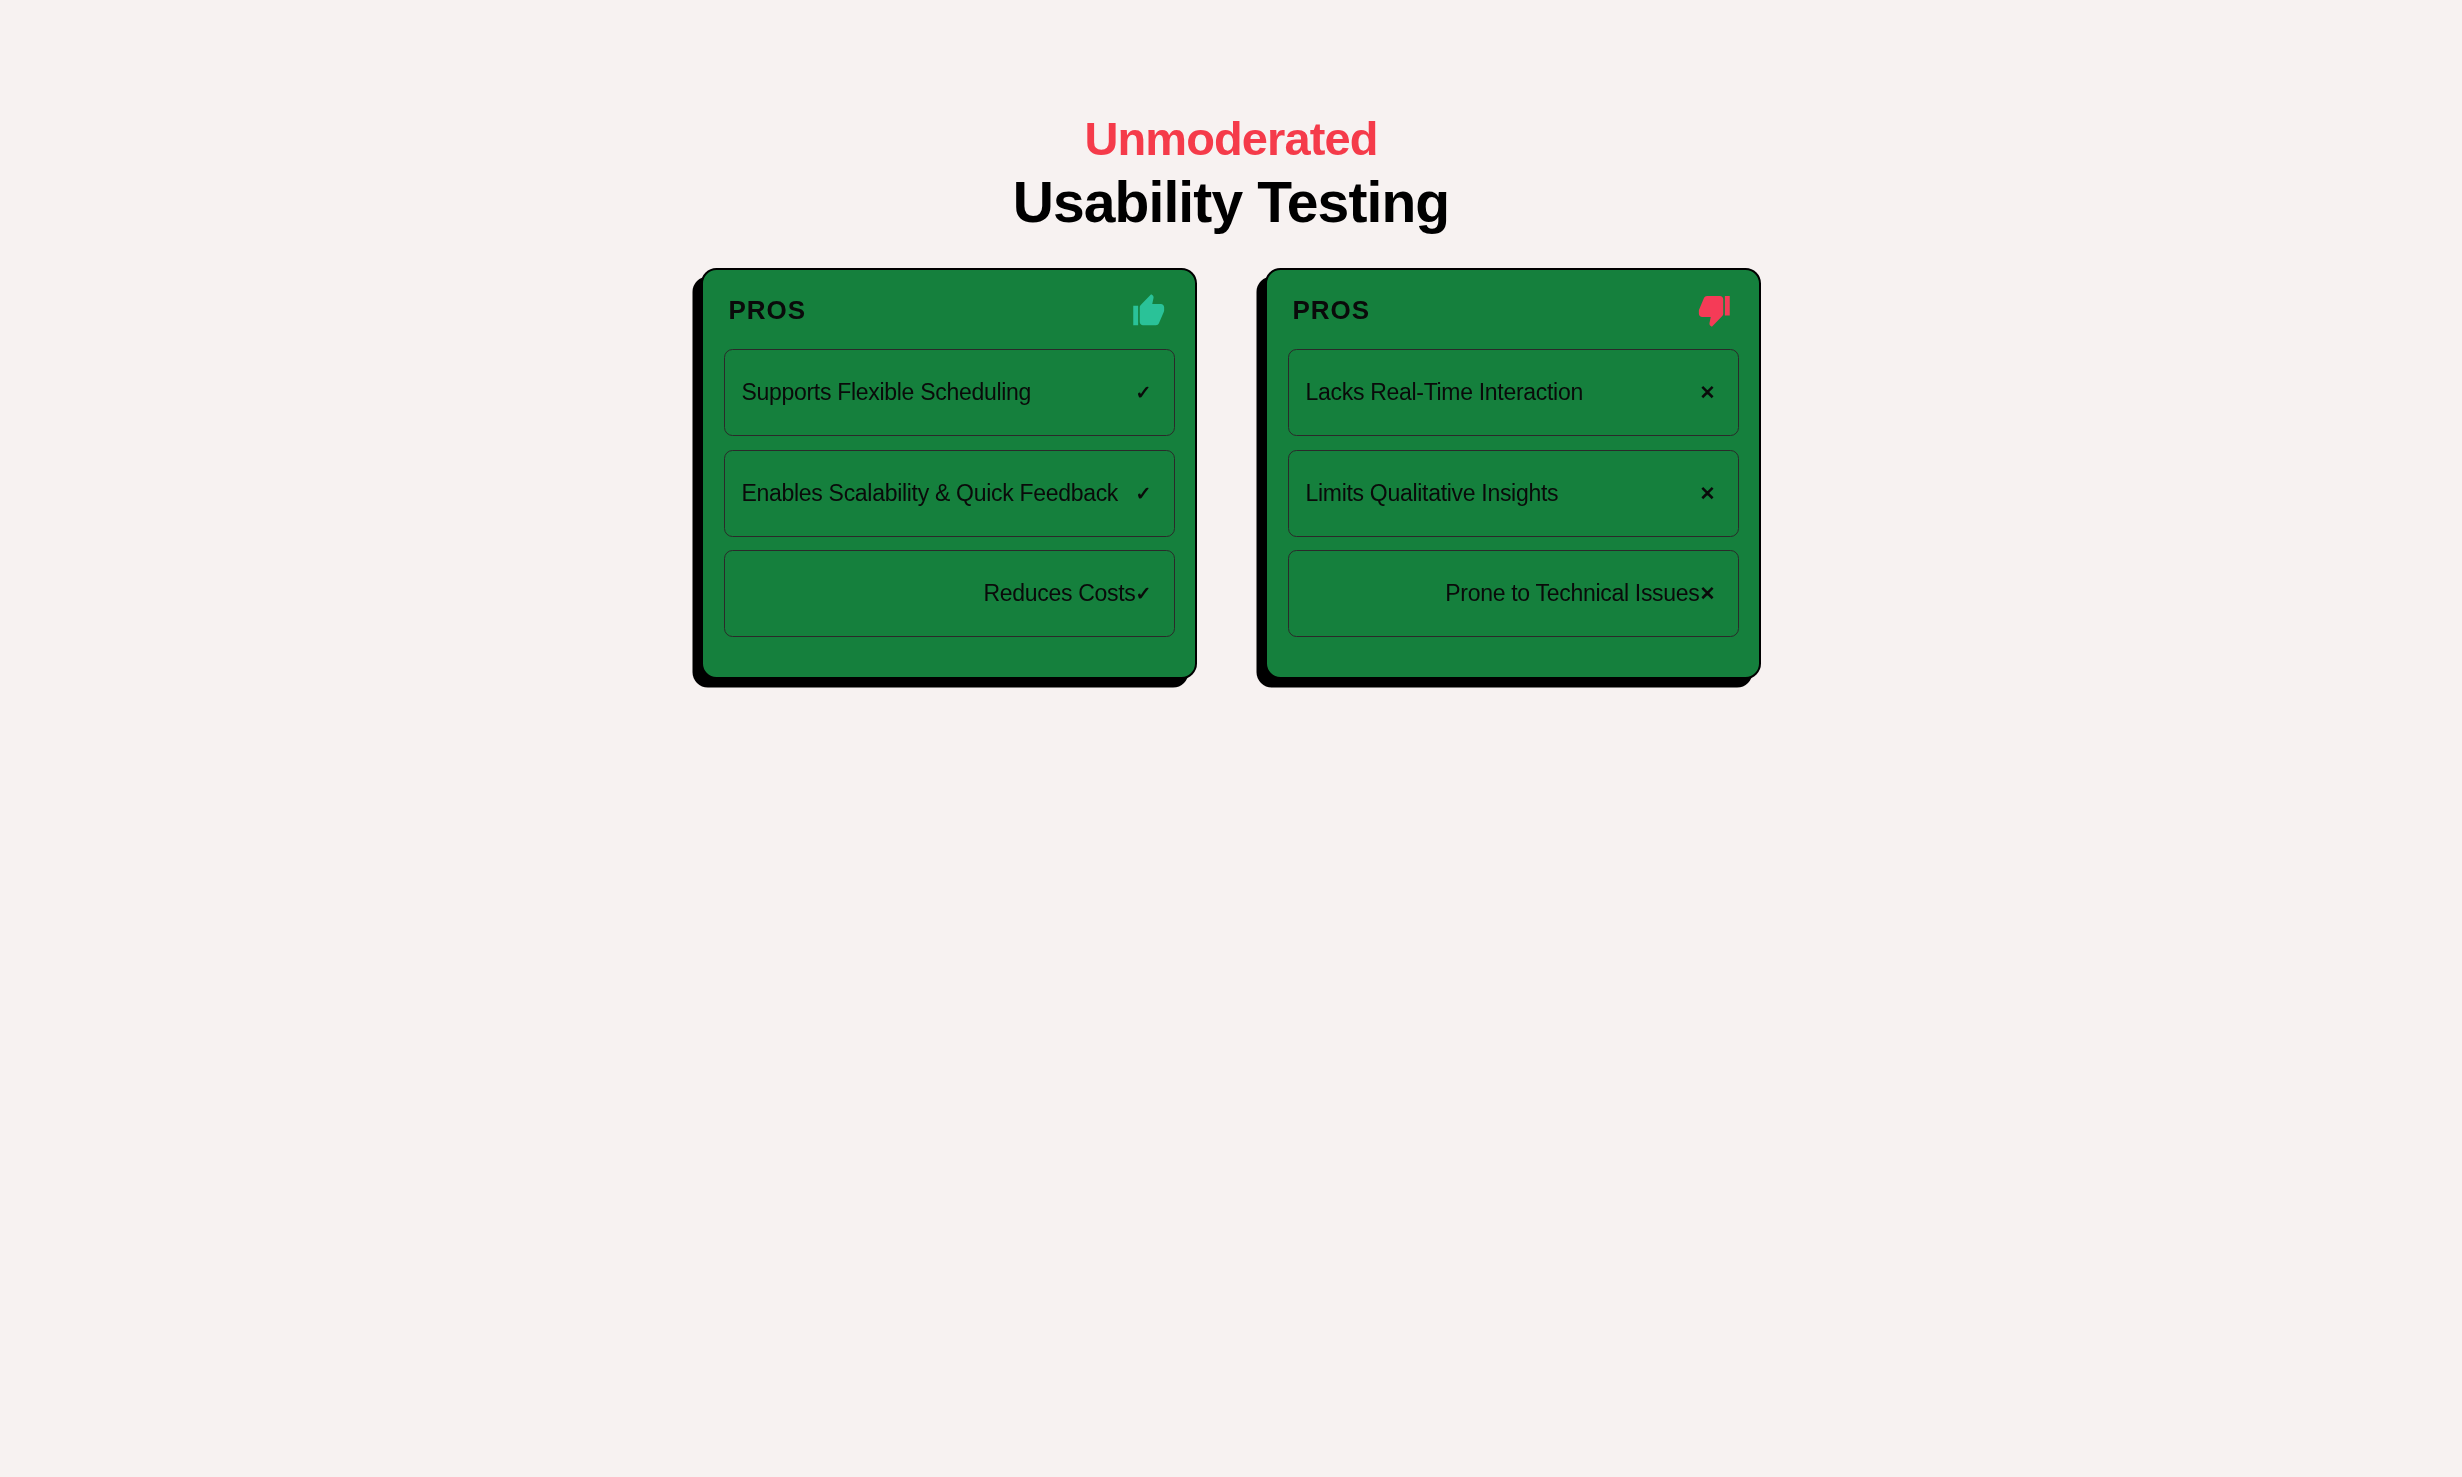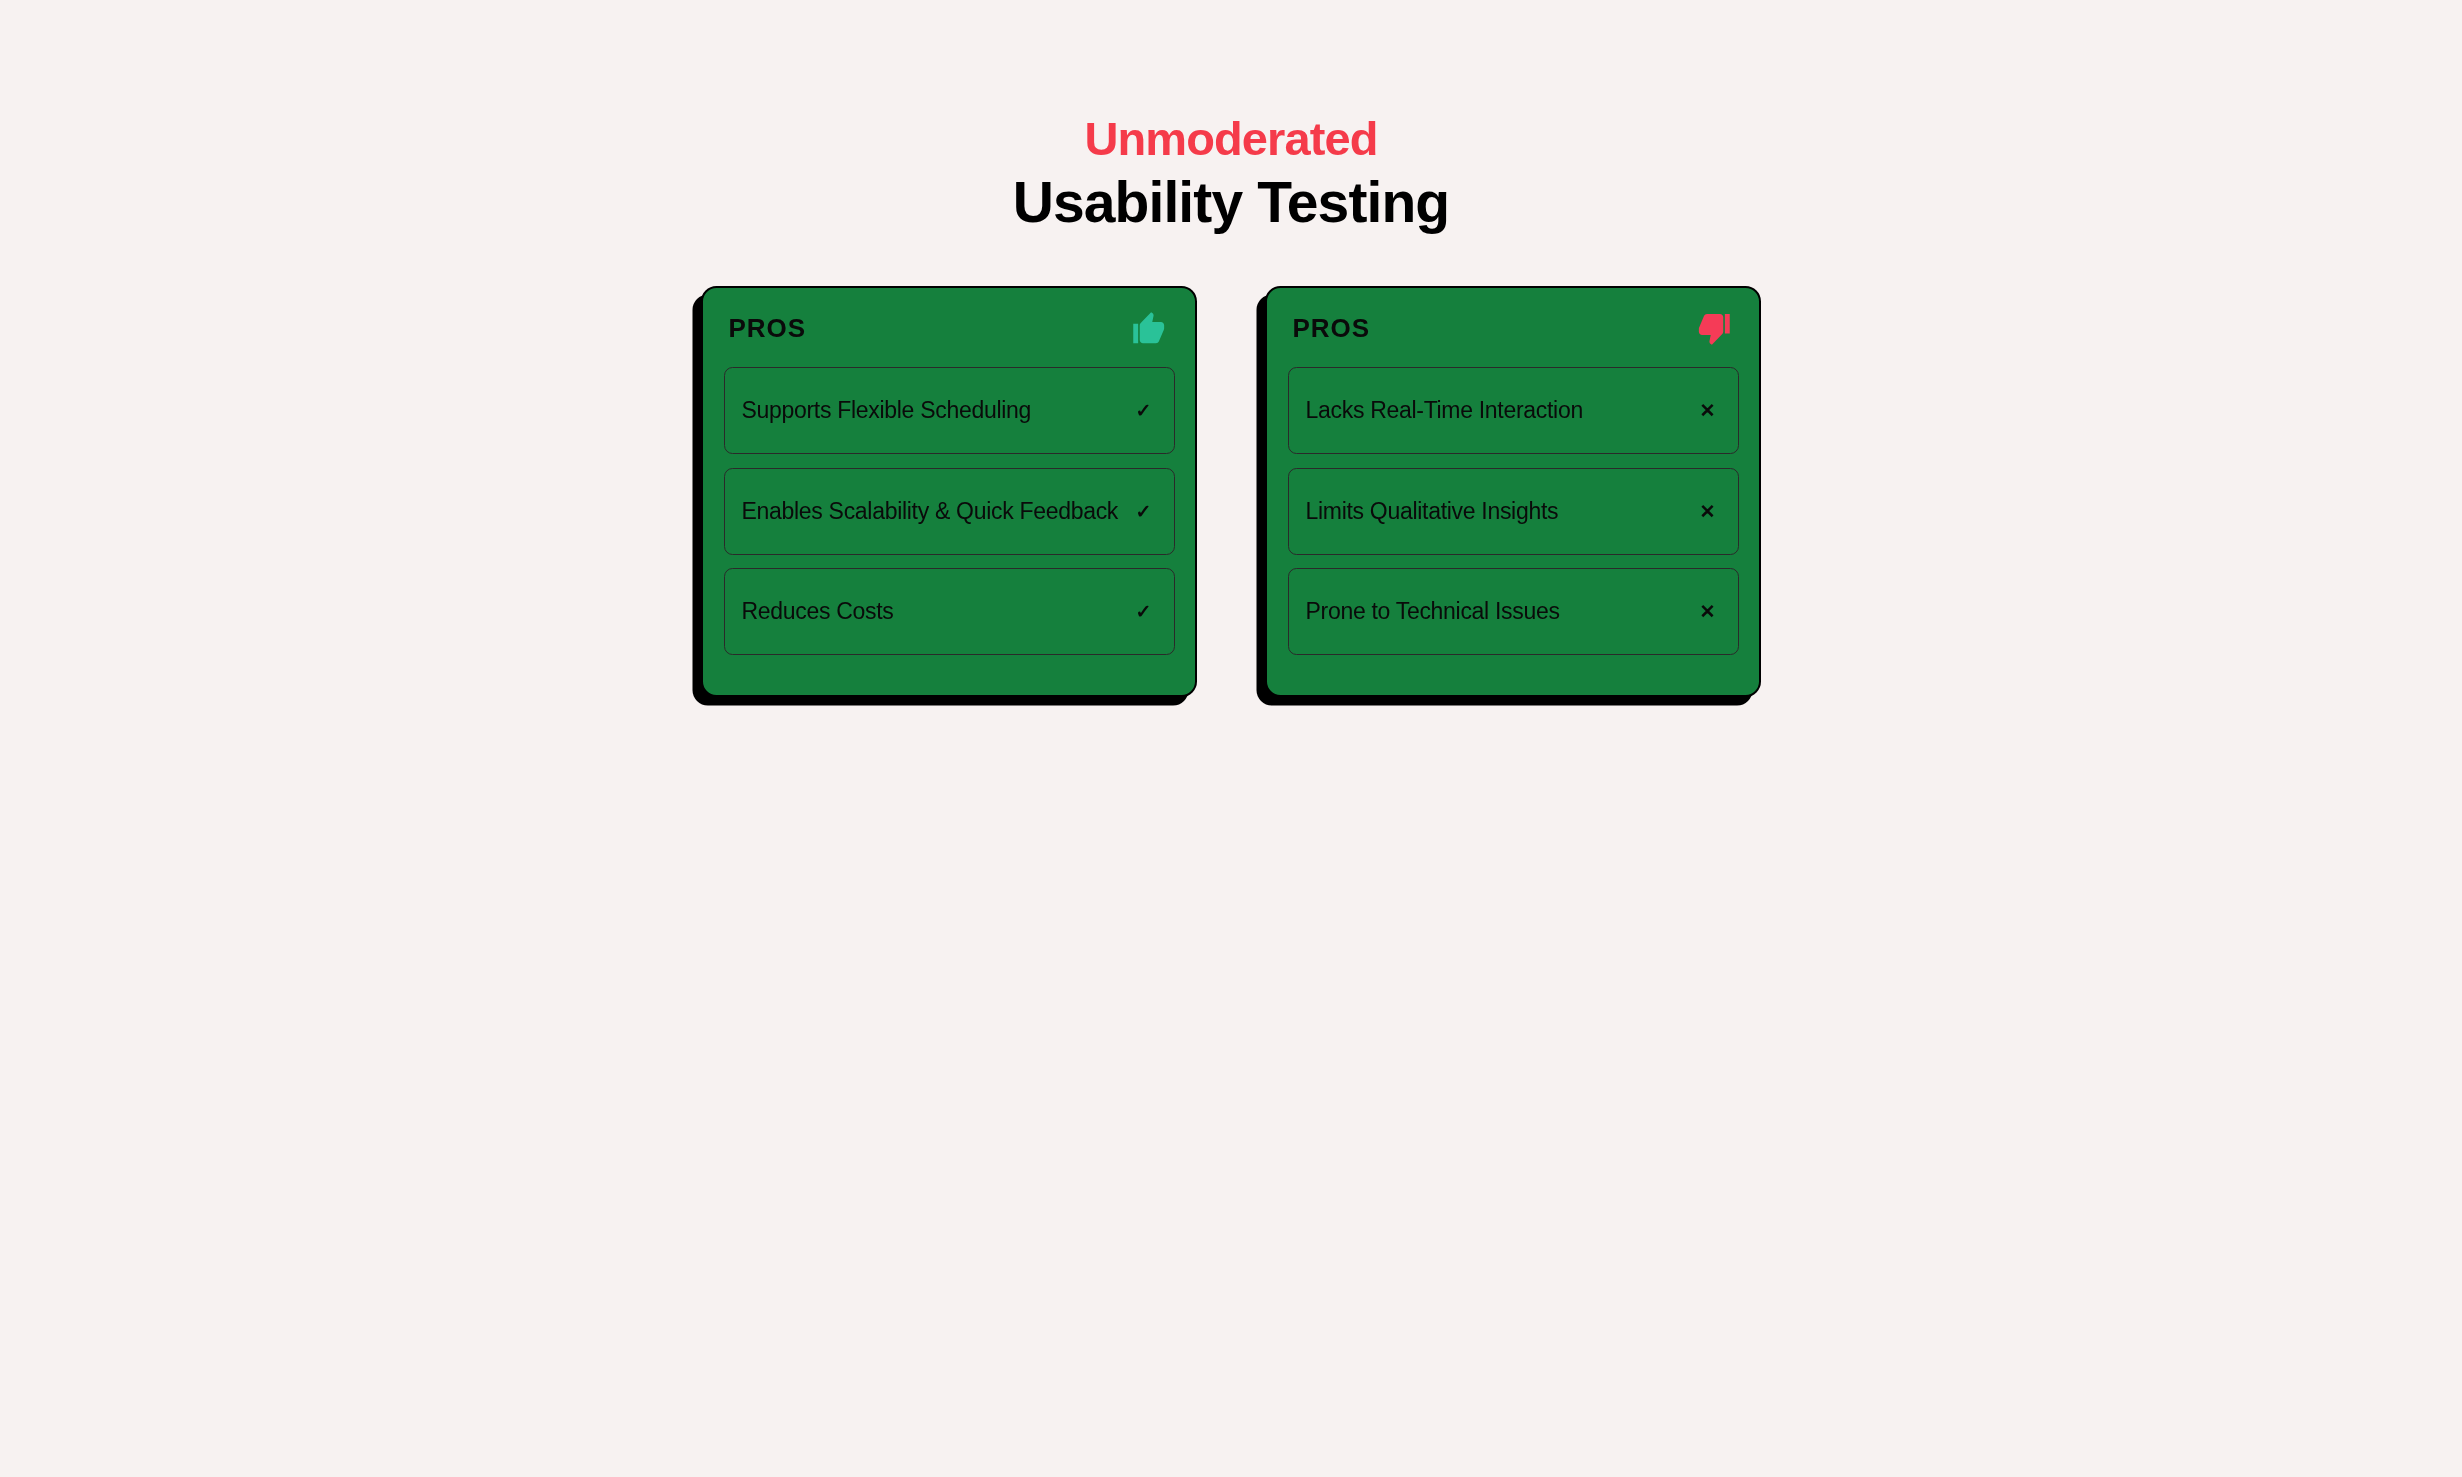--- a/index.html
+++ b/index.html
@@ -19,21 +19,21 @@
   }
   .slide {
     width: 1197px;
     display: flex;
     flex-direction: column;
     align-items: center;
   }
   .title-block {
     text-align: center;
     margin-top: 26px;
-    margin-bottom: 51px;
+    margin-bottom: 33px;
   }
   .title-top {
     font-size: 47px;
     font-weight: 800;
     color: #f53b4a;
     letter-spacing: -0.9px;
     margin-bottom: 3.4px;
   }
   .title-bottom {
     font-size: 57px;
@@ -76,20 +76,21 @@
     border: 1.3px solid #2a2a2a;
     border-radius: 8.5px;
     padding: 29px 17px;
     display: flex;
     justify-content: space-between;
     align-items: center;
     margin-bottom: 13.7px;
   }
   .item-row:last-child {
     margin-bottom: 16px;
+    justify-content: flex-end;
   }
   .item-text {
     font-size: 23px;
     font-weight: 400;
     color: #0a0a0a;
     letter-spacing: -0.3px;
   }
   .item-mark {
     font-size: 19px;
     font-weight: 700;

